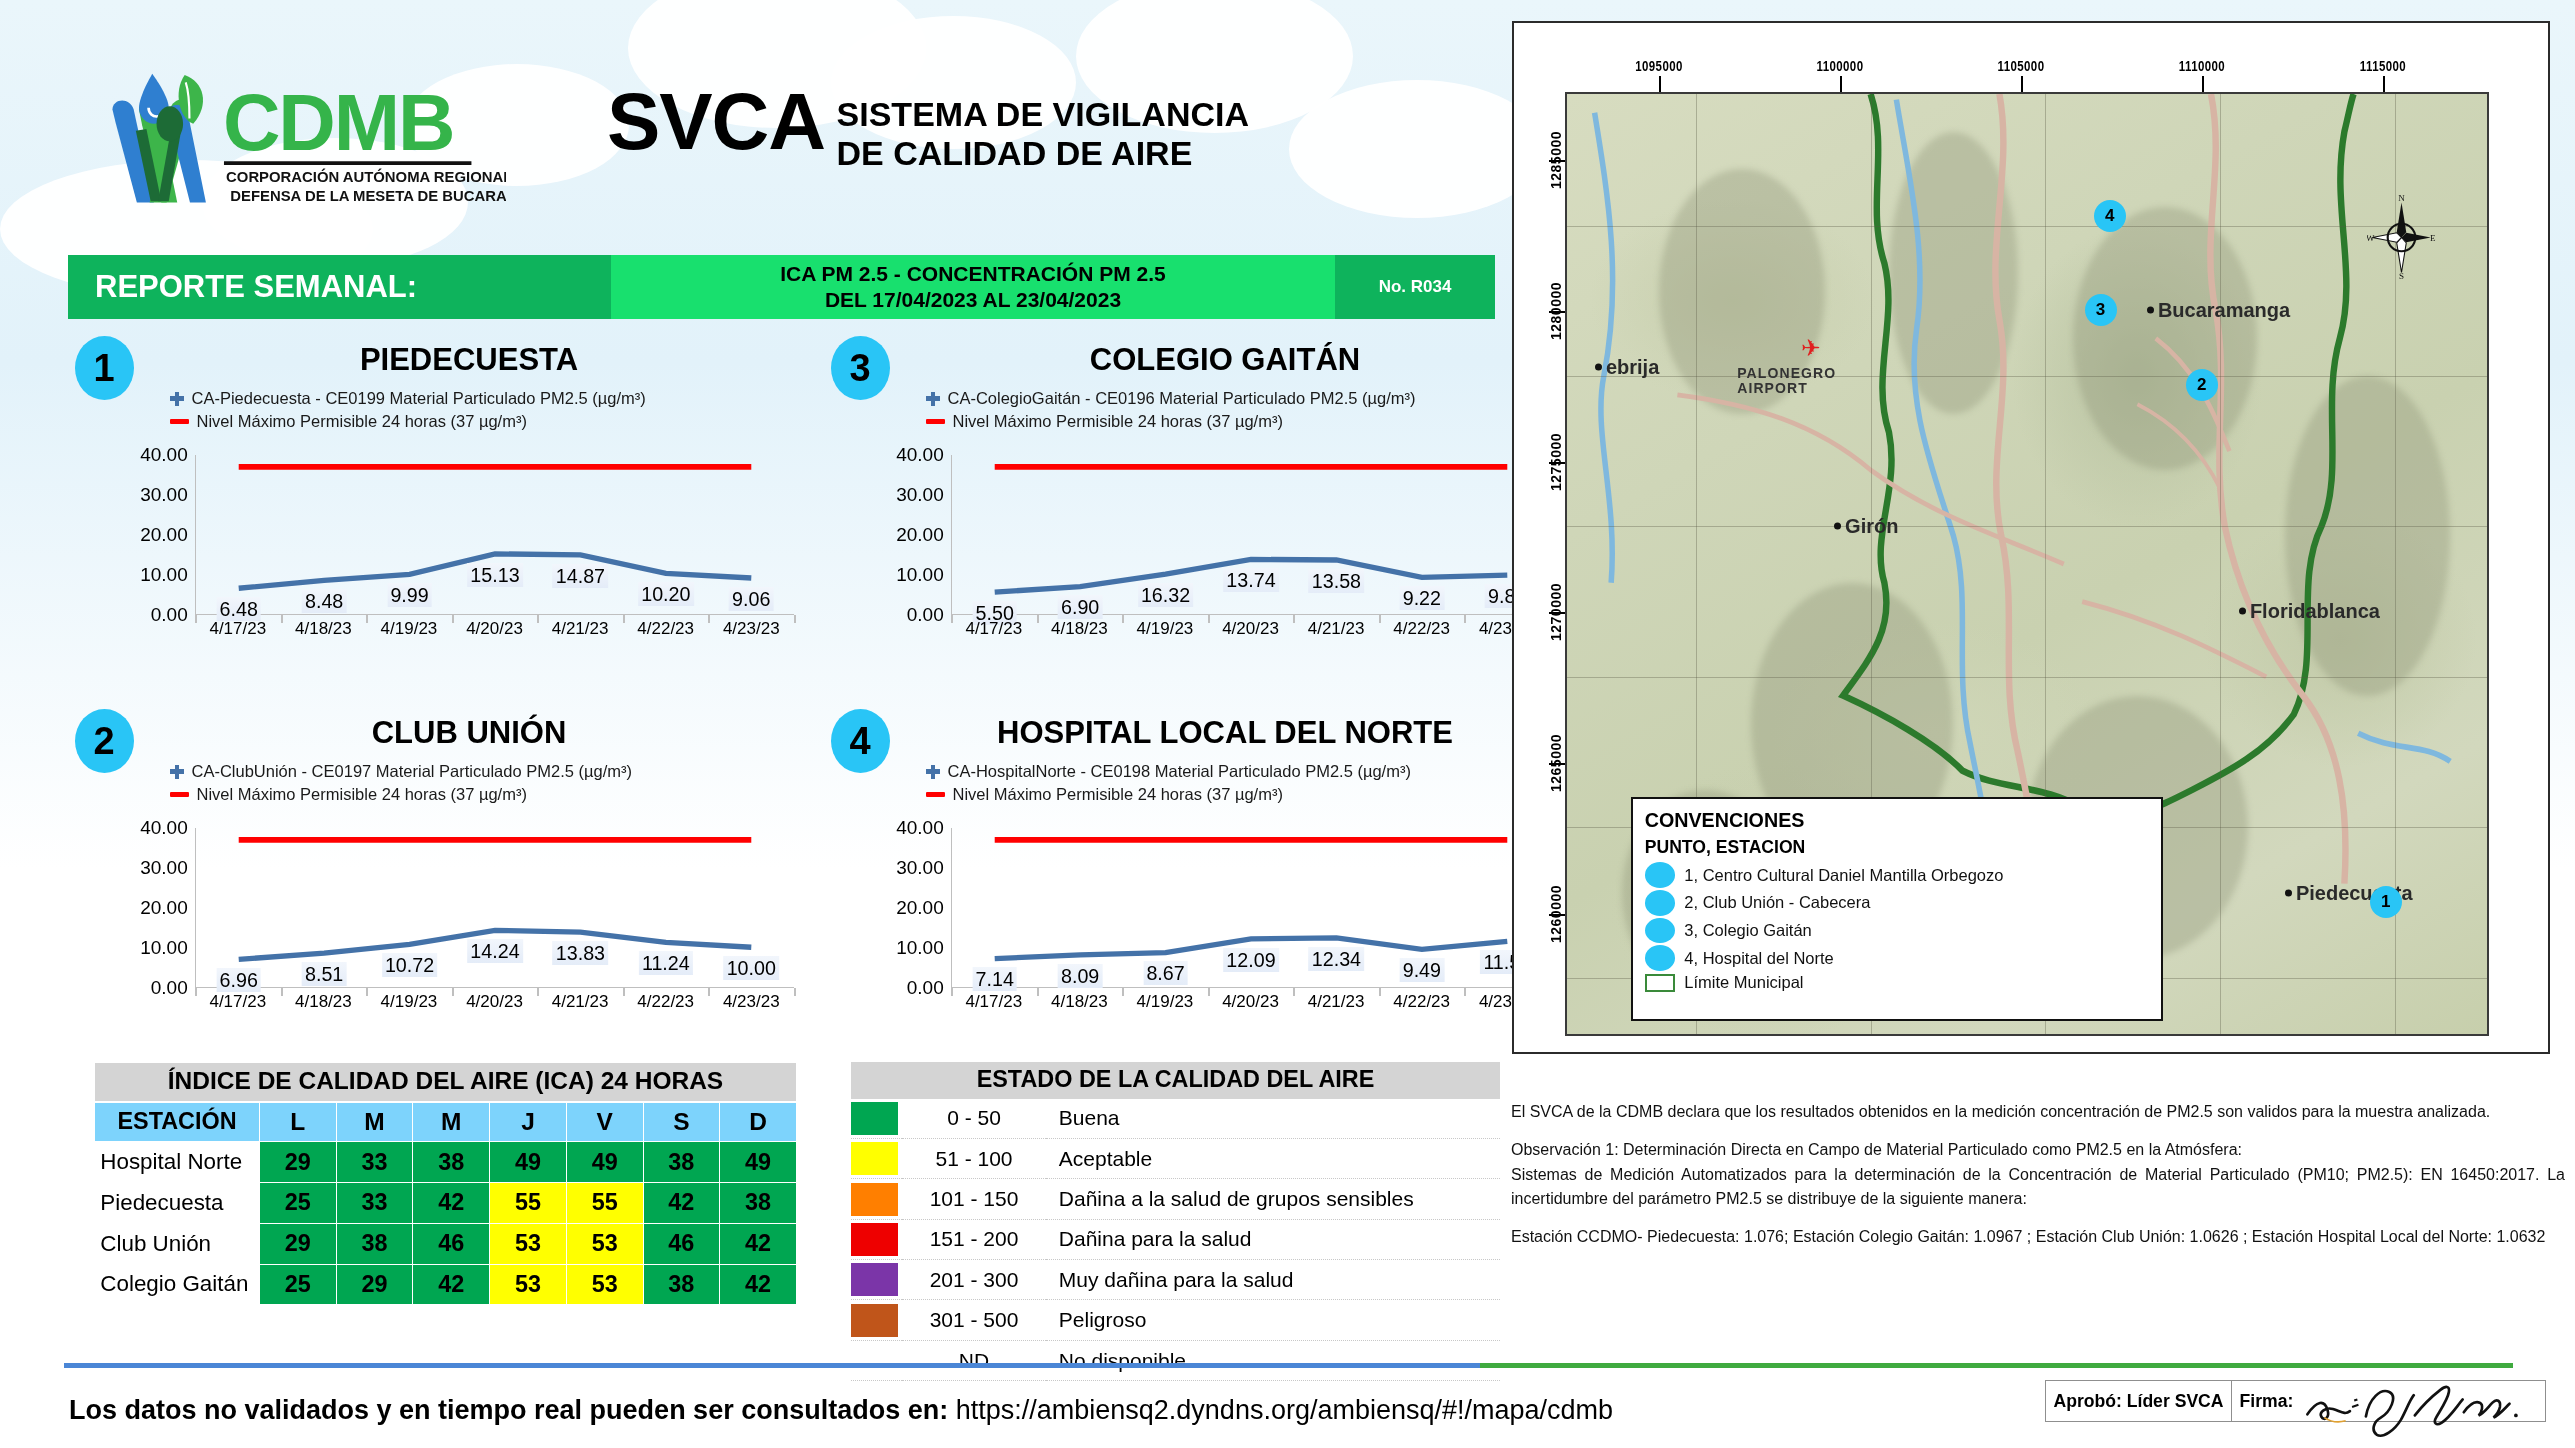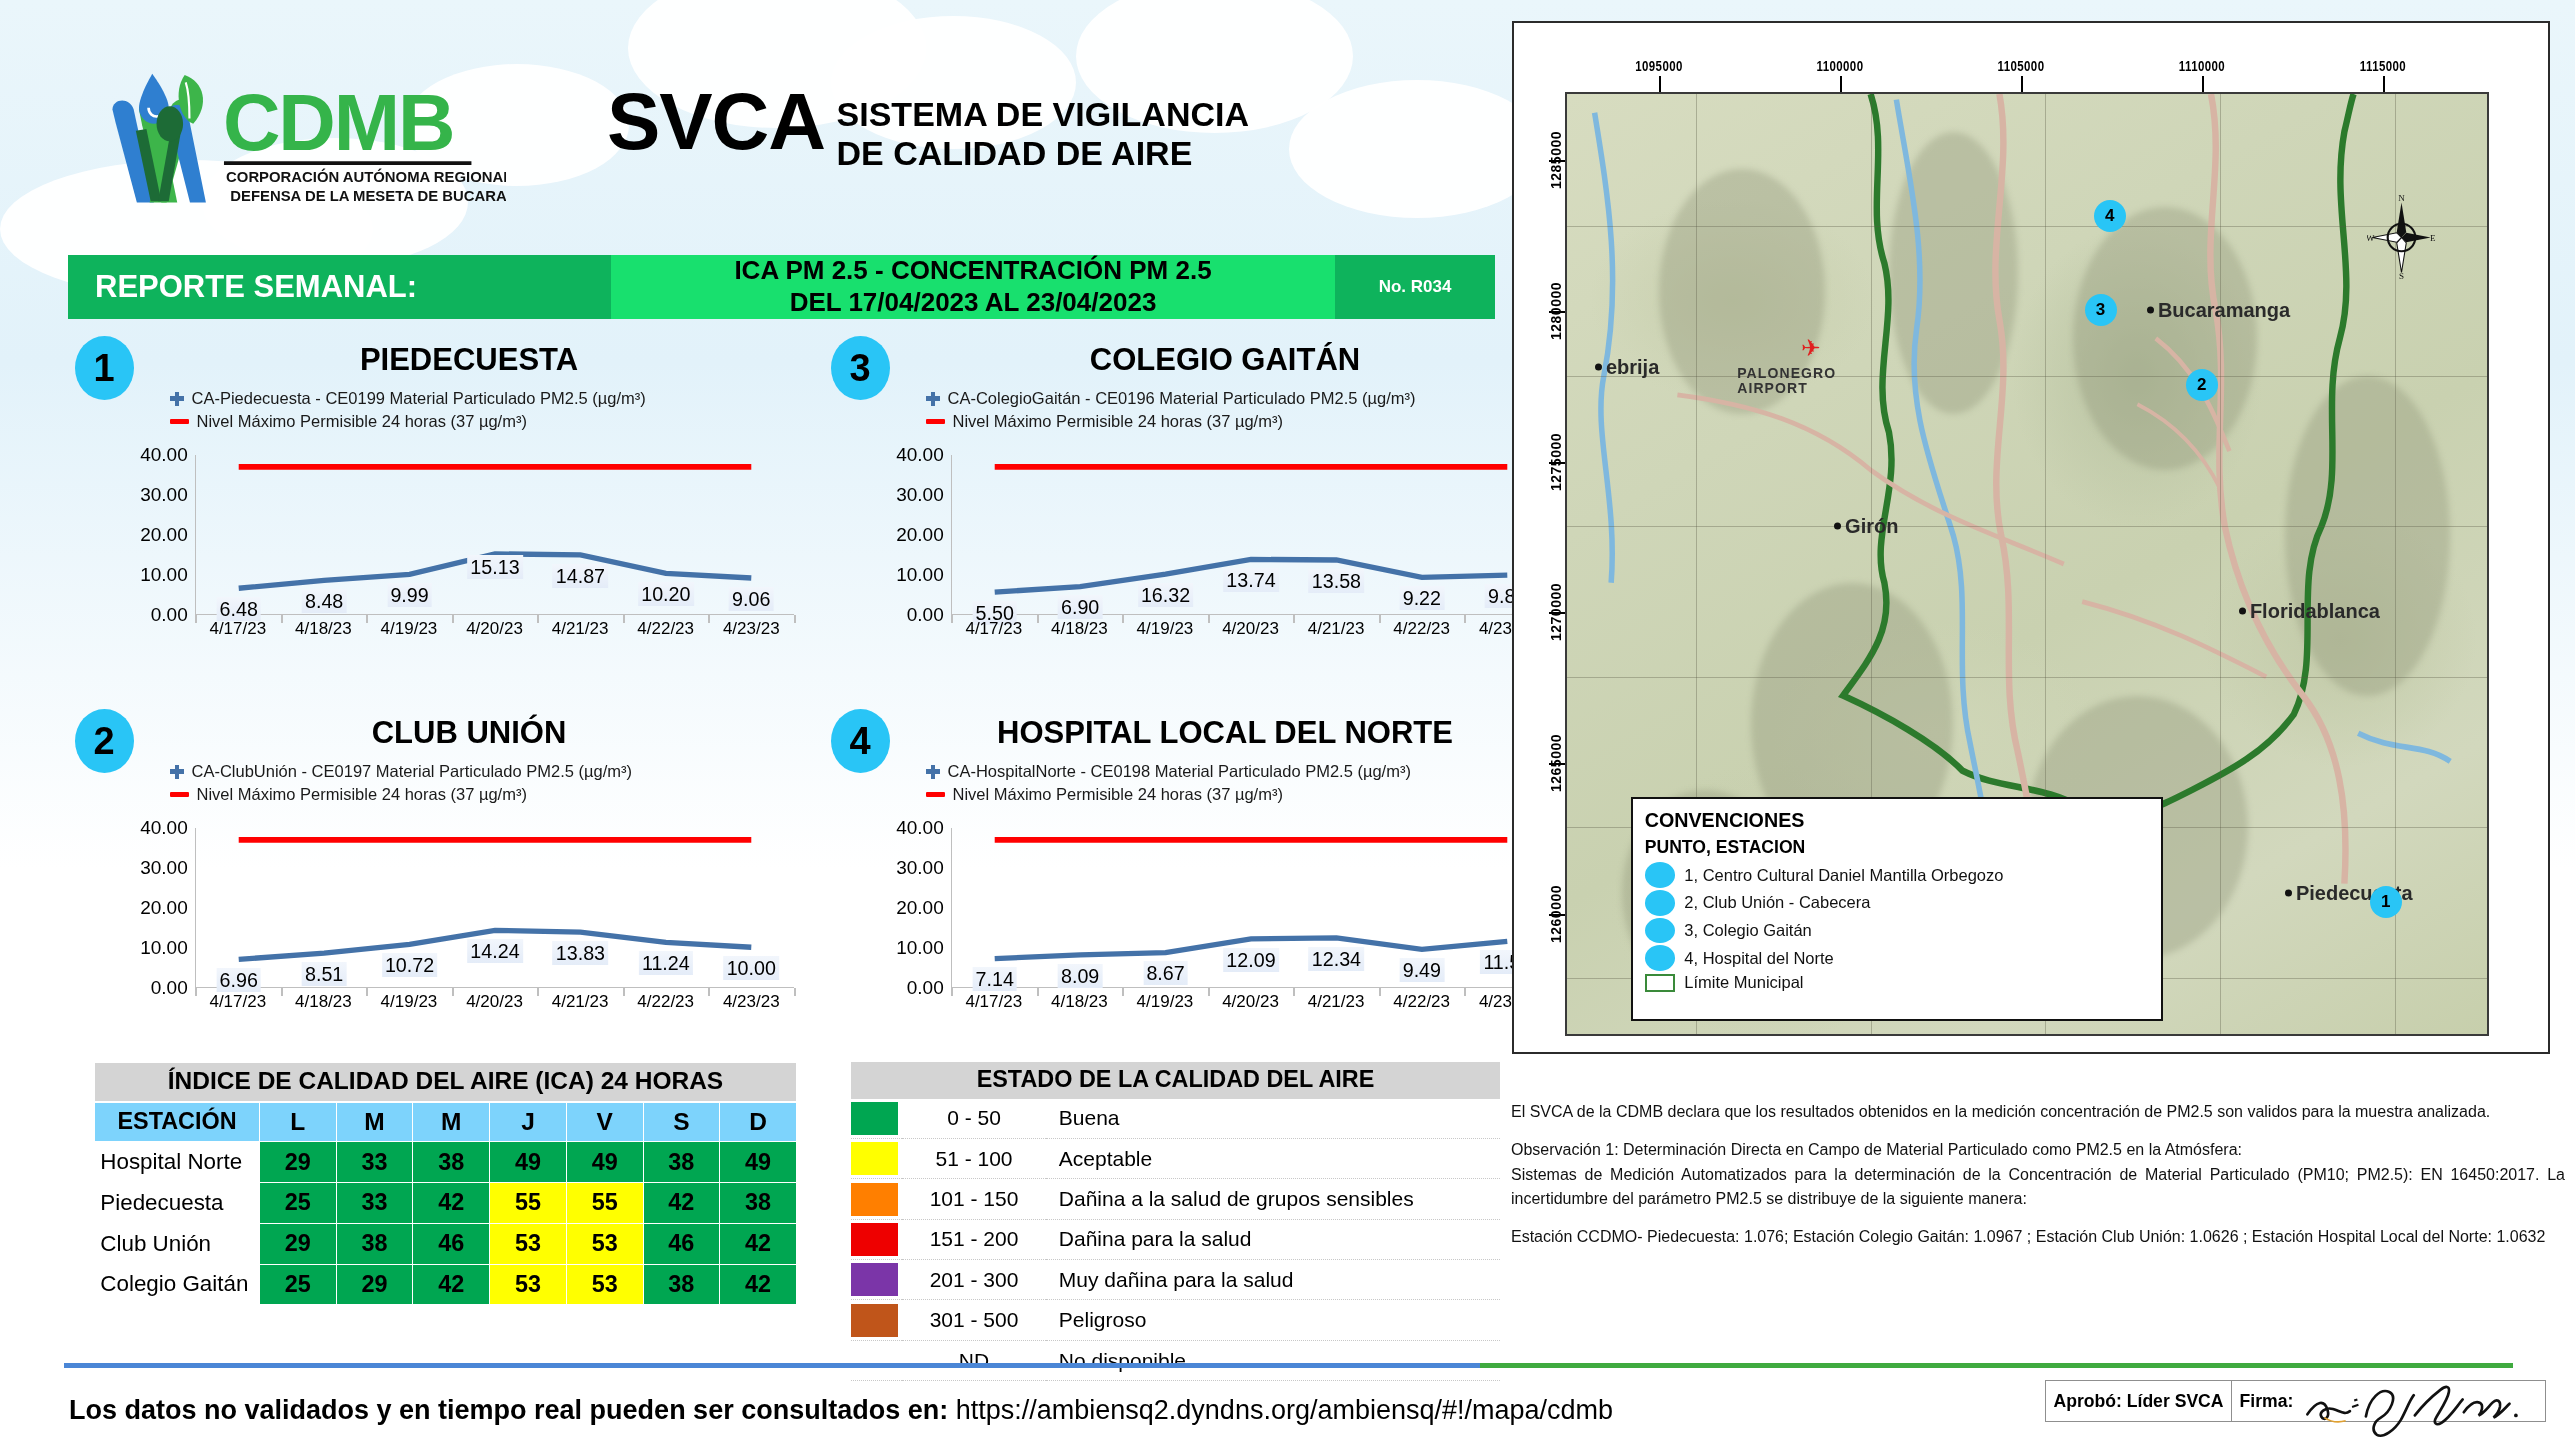--- a/index.html
+++ b/index.html
@@ -18,21 +18,21 @@
 
   #svca-block { position:absolute; left:580px; top:85px; display:flex; align-items:flex-start; gap:11.7px; }
   #svca-word { font-size:80px; font-weight:bold; letter-spacing:-1.1px; line-height:.92; color:#000;margin-left:27px; }
   #svca-sub { font-size:34px; font-weight:bold; line-height:1.16; color:#000; padding-top:9.6px; }
 
   
   #banner { position:absolute; left:68px; top:255px; width:1427px; height:64px; display:flex; }
   #banner-left { background:#0eb35c; width:543px; display:flex; align-items:center; padding-left:27px; }
   #banner-left span { color:#fff; font-size:31px; font-weight:bold; }
   #banner-mid { background:#18e06e; flex:1; display:flex; flex-direction:column; align-items:center; justify-content:center; }
-  #banner-mid span { color:#000; font-size:26px; font-weight:bold; line-height:1.22; }
+  #banner-mid span { color:#000; font-size:21px; font-weight:bold; line-height:1.22; }
   #banner-right { background:#0eb35c; width:160px; display:flex; align-items:center; justify-content:center; }
   #banner-right span { color:#fff; font-size:17px; font-weight:bold; }
 
   
   .chart-panel { position:absolute; width:751px; height:341px; }
   #chart1 { left:64px; top:330px; }
   #chart3 { left:820px; top:330px; }
   #chart2 { left:64px; top:703px; }
   #chart4 { left:820px; top:703px; }
 
@@ -238,21 +238,21 @@
         <div class="ytick" style="top: 0px;">40.00</div>
       </div>
       <div class="plotarea">
         <svg viewBox="0 0 1125 300" preserveAspectRatio="none">
           <line x1="80.35714285714286" x2="1044.642857142857" y1="22.5" y2="22.5" stroke="#ff0000" stroke-width="11"></line>
           <polyline points="80.35714285714286,251.4 241.07142857142858,236.39999999999998 401.78571428571433,225.075 562.5,186.52499999999998 723.2142857142858,188.47500000000002 883.9285714285714,223.5 1044.642857142857,232.05" fill="none" stroke="#4472a8" stroke-width="10"></polyline>
         </svg>
         <div class="dlabel" style="left: 7.14286%; top: 154px;">6.48</div>
         <div class="dlabel" style="left: 21.4286%; top: 146px;">8.48</div>
         <div class="dlabel" style="left: 35.7143%; top: 140px;">9.99</div>
-        <div class="dlabel" style="left: 50%; top: 112px;">15.13</div>
+        <div class="dlabel" style="left: 50%; top: 120px;">15.13</div>
         <div class="dlabel" style="left: 64.2857%; top: 121px;">14.87</div>
         <div class="dlabel" style="left: 78.5714%; top: 139px;">10.20</div>
         <div class="dlabel" style="left: 92.8571%; top: 144px;">9.06</div>
       </div>
       <div class="xtickmarks">
         <i style="left: 0px;"></i>
         <i style="left: 86px;"></i>
         <i style="left: 171px;"></i>
         <i style="left: 257px;"></i>
         <i style="left: 342px;"></i>

